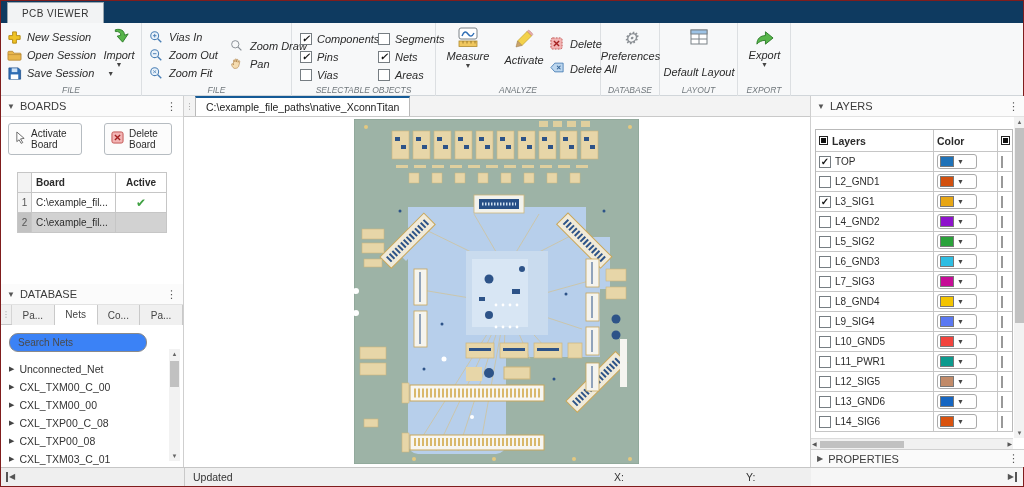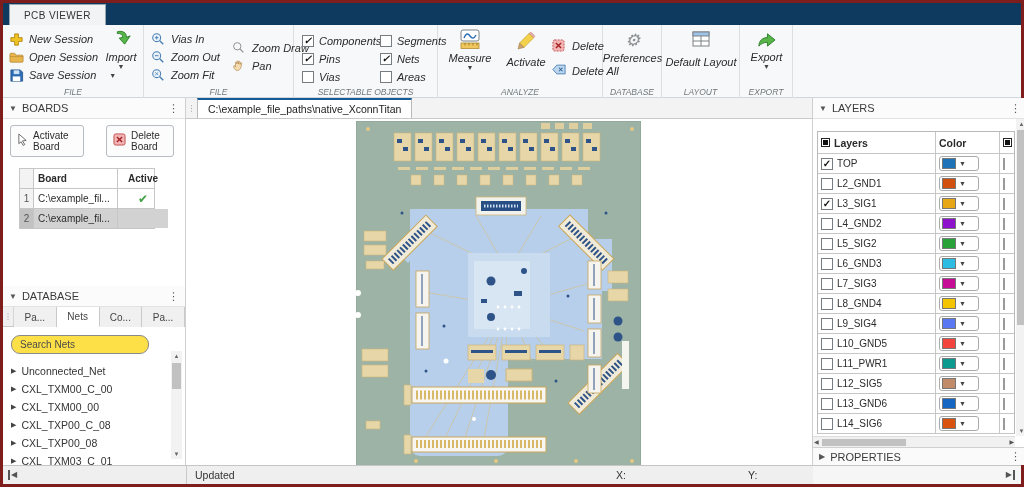--- a/index.html
+++ b/index.html
@@ -1,18 +1,18 @@
 <!DOCTYPE html>
 <html><head>
 <meta charset="utf-8">
 <style>
   * { box-sizing: border-box; margin: 0; padding: 0; }
   html,body { width:1024px; height:487px; overflow:hidden; }
   body { font-family:"Liberation Sans", sans-serif; background:#fff; color:#2b2b2b; }
-  #app { position:relative; width:1024px; height:487px; background:#fff; border:3px solid #7f1d1d; }
+  #app { position:relative; width:1024px; height:487px; background:#fff; border:1px solid #7f1d1d; }
 
   
   .titlebar { position:absolute; top:0; left:0; right:0; height:22px; background:#0e3a60; }
   .app-tab { position:absolute; top:1px; left:6px; height:21px; background:#f2f3f4; border:1px solid #9aa7b0; border-bottom:none;
              display:flex; align-items:center; padding:0 14px; font-size:10px; color:#333; letter-spacing:.4px; }
 
   
   .toolstrip { position:absolute; top:22px; left:0; right:0; height:73px; background:#f7f8f9; border-bottom:1px solid #d1d6da;font-style:italic; }
   .ts-section { position:absolute; top:0; height:73px; border-right:1px solid #dcdfe2; }
   .ts-label { position:absolute; bottom:1px; left:0; right:0; text-align:center; font-size:8.5px; color:#70777c; white-space:nowrap; }
@@ -29,36 +29,36 @@
 
   
   .panel-header { height:21px; display:flex; align-items:center; padding:0 6px; font-size:11px; color:#3a3a3a; background:#fbfbfb; border-bottom:1px solid #e2e2e2; }
   .panel-header .tri { font-size:8px; color:#555; margin-right:5px; }
   .kebab { margin-left:auto; color:#555; font-size:11px; }
 
   
   .left-panel { position:absolute; top:95px; left:0; width:183px; bottom:19px; background:#fff; border-right:1px solid #cfcfcf; }
   .board-btn { position:absolute; border:1px solid #b6bcc1; border-radius:3px; background:#fcfcfc; font-size:10px; color:#2b2b2b;
                display:flex; align-items:center; gap:5px; padding:2px 6px; height:32px; line-height:1.15; }
-  .boards-table { position:absolute; left:16px; top:70px; width:136px; font-size:10px; border:1px solid #c6c6c6; border-bottom:none; }
+  .boards-table { position:absolute; left:16px; top:76px; width:150px; font-size:10px; border:1px solid #c6c6c6; border-bottom:none; }
   .bt-row { display:grid; grid-template-columns:14px 84px 50px; height:20px; border-bottom:1px solid #c6c6c6; }
   .bt-row > div { border-right:1px solid #c6c6c6; display:flex; align-items:center; padding:0 4px; overflow:hidden; white-space:nowrap; }
   .bt-row > div:last-child { border-right:none; justify-content:center; }
   .bt-head { font-weight:bold; }
   .bt-num { background:#f3f3f3; justify-content:center !important; color:#555; }
   .bt-row.selected > div { background:#d2d2d2; }
   .bt-row.selected .bt-num { background:#c2c2c2; }
   .green-check { color:#3fa142; font-size:12px; }
 
   .db-tabs { display:flex; height:20px; border-bottom:1px solid #c9c9c9; background:#f0f0f0; font-size:10px; color:#444; }
   .db-grip { width:11px; display:flex; align-items:center; justify-content:center; color:#999; font-size:8px; border-right:1px solid #d5d5d5; }
   .db-tab { flex:1; display:flex; align-items:center; justify-content:center; border-right:1px solid #c9c9c9; background:#f0f0f0; height:20px; }
   .db-tab.active { background:#fff; border-bottom:1px solid #fff; margin-bottom:-1px; }
   .search-box { margin:7px 8px 4px 8px; }
-  .search-box input { width:138px; height:19px; border:1px solid #8a8a8a; border-radius:9px; padding:0 8px; font-size:10px; font-family:"Liberation Sans",sans-serif; color:#333; background:#fde047; }
+  .search-box input { width:138px; height:19px; border:1px solid #8a8a8a; border-radius:9px; padding:0 8px; font-size:10px; font-family:"Liberation Sans",sans-serif; color:#333; background:#3b82f6; }
   .search-box input::placeholder { color:#4a4a4a; opacity:1; }
   .net-list { list-style:none; padding:4px 0 0 8px; font-size:10.5px; color:#333; }
   .net-list li { height:18px; display:flex; align-items:center; gap:5px; white-space:nowrap; }
   .net-list .tri { font-size:7px; color:#444; }
   .vscroll { position:absolute; width:11px; background:#f2f2f2; }
   .vscroll .arrow { position:absolute; left:0; width:11px; height:10px; font-size:6px; color:#666; text-align:center; line-height:10px; }
   .vscroll .thumb { position:absolute; left:1px; width:9px; background:#c1c1c1; }
 
   
   .center { position:absolute; top:95px; left:183px; width:627px; bottom:19px; background:#fff; border-right:1px solid #cfcfcf; }
@@ -291,21 +291,21 @@
 
     <div class="ts-section" style="left:659px;width:78px;">
       <div class="ts-big" style="left:0;top:6px;width:78px;">
         <span>
           <svg viewBox="0 0 18 16" width="18" height="16">
               <rect x="1" y="1" width="16" height="14" fill="#fff" stroke="#7a8288"></rect>
               <rect x="1" y="1" width="16" height="4" fill="#9dc3e6" stroke="#7a8288"></rect>
               <path d="M9 5v10M1 10h16" stroke="#7a8288"></path>
             </svg>
         </span>
-        <span style="margin-top:7px">Default Layout</span>
+        <span style="margin-top:19px">Default Layout</span>
       </div>
       <div class="ts-label">LAYOUT</div>
     </div>
 
     <div class="ts-section" style="left:737px;width:53px;">
       <div class="ts-big" style="left:0;top:5px;width:53px;">
         <span>
           <svg viewBox="0 0 22 20" width="21" height="19">
               <path d="M3 17c0-6 4-9 9-9V4l8 6.5-8 6.5v-4c-4 0-7 1.5-9 4z" fill="#57b54a" stroke="#2f7d2c" stroke-width="1" stroke-linejoin="round"></path>
             </svg>

